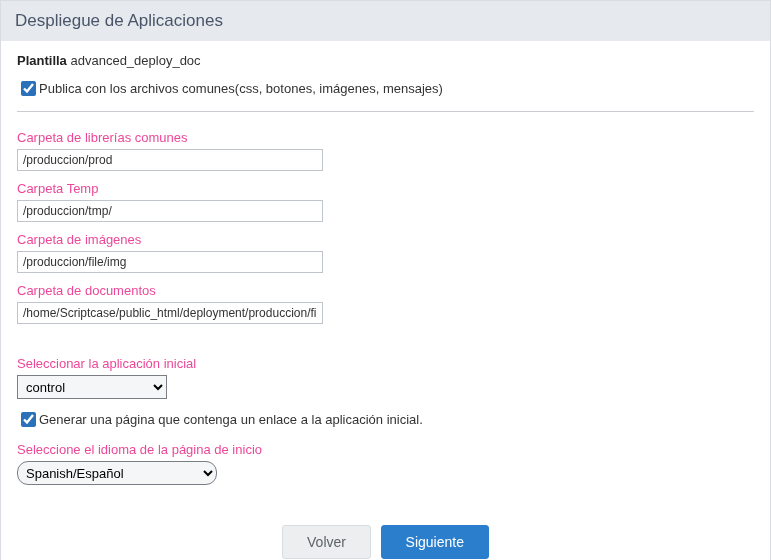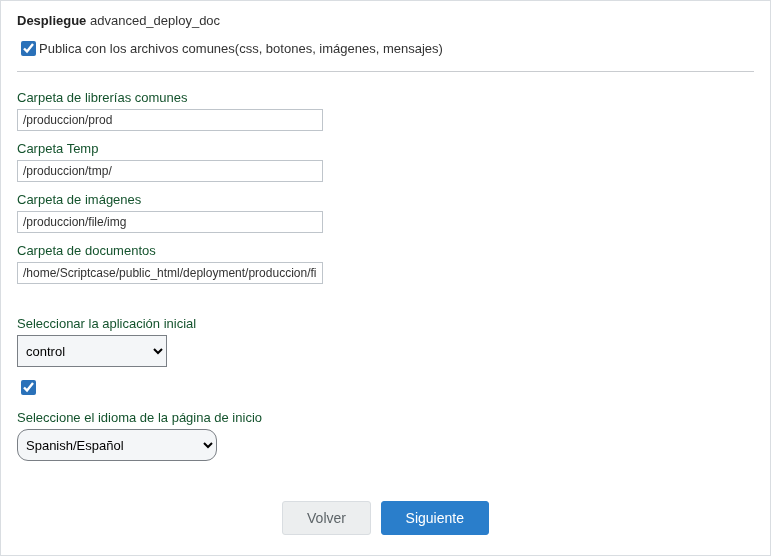--- a/index.html
+++ b/index.html
@@ -45,36 +45,36 @@
     border: none;
     border-top: 1px solid #c9ccd0;
     margin: 6px 0 18px 0;
   }
   .field-block {
     margin-bottom: 10px;
   }
   .field-label {
     display: block;
     margin-bottom: 4px;
-    color: #14532d;
+    color: #ec4899;
   }
   .text-input {
     width: 306px;
     height: 22px;
     padding: 2px 5px;
     font-size: 12px;
     border: 1px solid #bfc5cb;
     background: #fff;
     color: #333;
   }
   .spacer {
     height: 22px;
   }
   select.select {
-    height: 32px;
+    height: 24px;
     font-size: 13px;
     border: 1px solid #7a7f85;
     background: #f4f6f8;
     padding: 2px 4px;
   }
   .select-initial { width: 150px; }
   .select-lang   { width: 200px; border-radius: 11px; }
   .btn-row {
     text-align: center;
     margin-top: 40px;
@@ -98,24 +98,25 @@
     background: #2a7ecb;
     color: #fff;
     font-weight: normal;
     border-color: #2a7ecb;
   }
 </style>
 </head>
 <body>
 
 <div class="panel">
+  <div class="panel-header">Despliegue de Aplicaciones</div>
   <div class="panel-body">
 
     <div class="template-row">
-      <span class="bold">Despliegue</span>
+      <span class="bold">Plantilla</span>
       <span>advanced_deploy_doc</span>
     </div>
 
     <div class="check-row">
       <input type="checkbox" checked="" style="">
       <span>Publica con los archivos comunes(css, botones, imágenes, mensajes)</span>
     </div>
 
     <hr class="sep">
 
@@ -143,20 +144,21 @@
 
     <div class="field-block">
       <label class="field-label">Seleccionar la aplicación inicial</label>
       <select class="select select-initial">
         <option>control</option>
       </select>
     </div>
 
     <div class="check-row">
       <input type="checkbox" checked="" style="">
+      <span>Generar una página que contenga un enlace a la aplicación inicial.</span>
     </div>
 
     <div class="field-block">
       <label class="field-label">Seleccione el idioma de la página de inicio</label>
       <select class="select select-lang">
         <option>Spanish/Español</option>
       </select>
     </div>
 
     <div class="btn-row">

